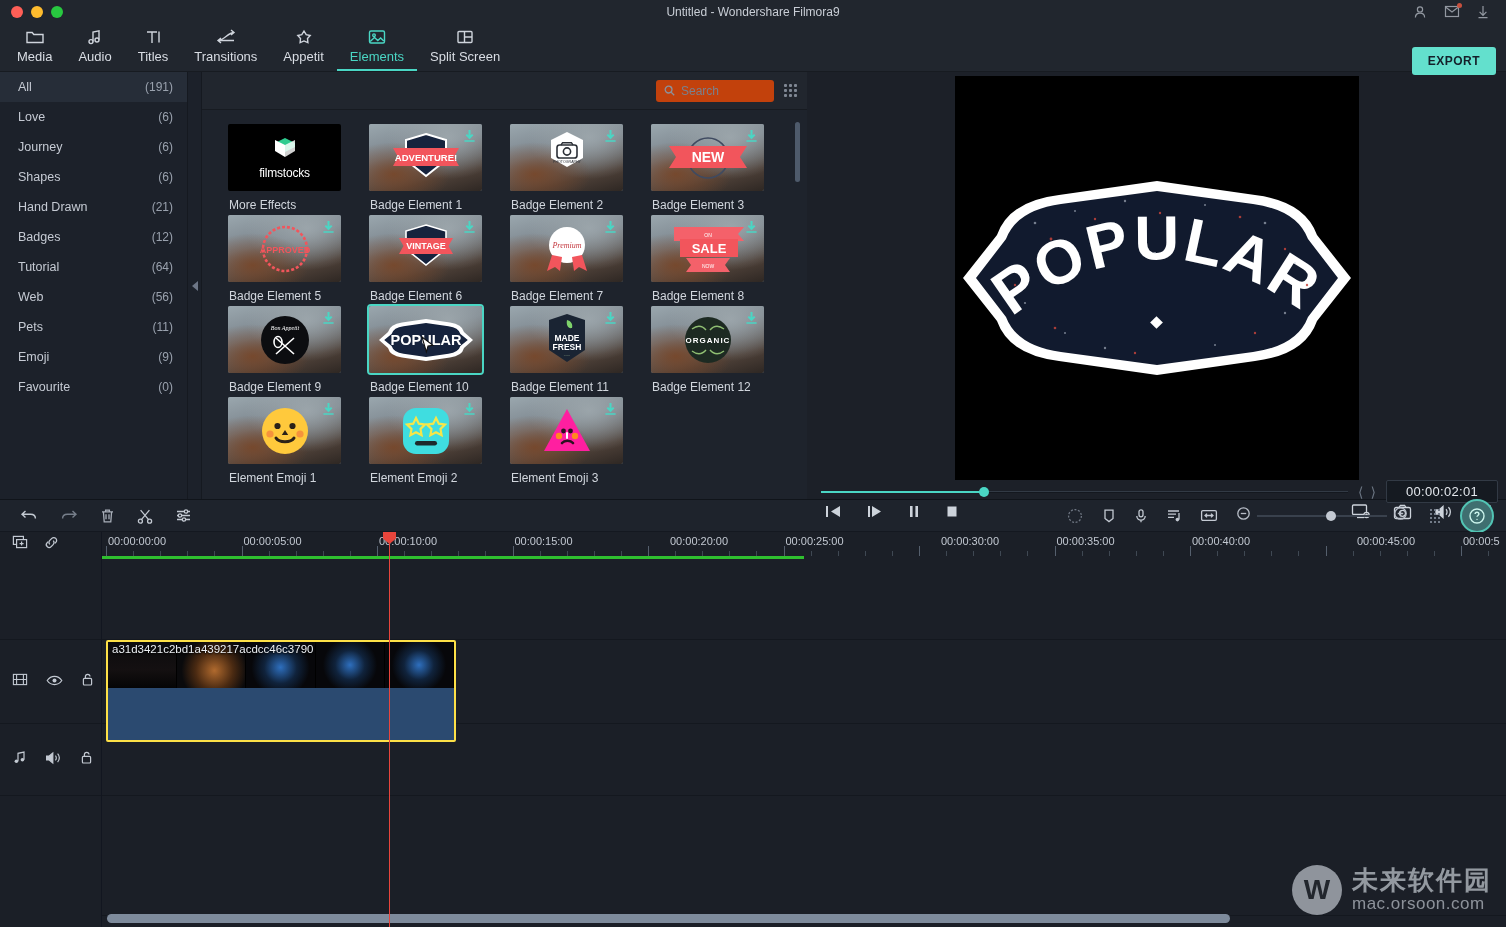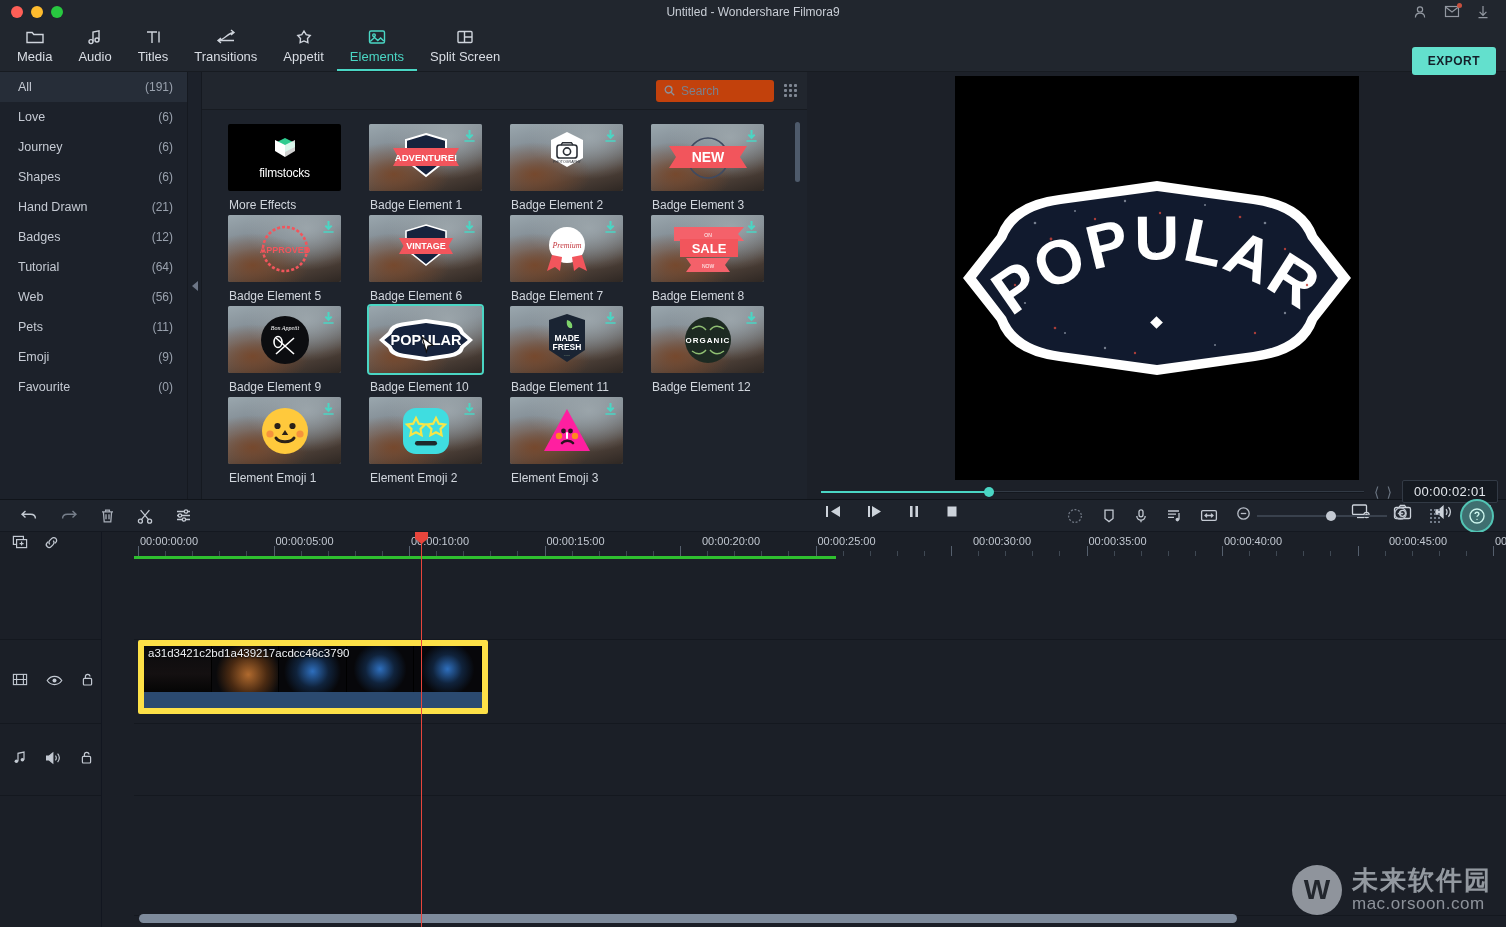--- a/index.html
+++ b/index.html
@@ -194,21 +194,21 @@
   .seek .track { position: absolute; left: 0; right: 0; height: 2px; background: #323a45; }
   .seek .fill { position: absolute; left: 0; width: 31%; height: 2px; background: #4ad6c4; }
   .seek .knob {
     position: absolute; left: 31%; width: 10px; height: 10px;
     border-radius: 50%; background: #4ad6c4; transform: translateX(-50%);
     cursor: pointer;
   }
   .brackets { display: flex; gap: 7px; color: #6b7582; font-size: 14px; }
   .tc {
     background: #151a21; border: 1px solid #323a45; border-radius: 2px;
-    color: #e3e7ec; font-size: 13px; padding: 3px 11px;
+    color: #e3e7ec; font-size: 13px; padding: 3px 19px;
     font-family: "Liberation Sans", sans-serif; letter-spacing: .3px;
   }
   .transportbar {
     height: 40px; display: flex; align-items: center;
     padding: 0 14px 0 18px;
   }
   .tleft { display: flex; gap: 24px; align-items: center; }
   .tright { margin-left: auto; display: flex; gap: 22px; align-items: center; }
   .tbtn { cursor: pointer; display: flex; align-items: center; }
 
@@ -246,21 +246,21 @@
     padding-left: 12px;
   }
   .trk-head {
     display: flex; align-items: center; gap: 18px;
     padding-left: 12px; border-bottom: 1px solid #14181f;
   }
   .trk-head.v { height: 84px; }
   .trk-head.empty { height: 84px; border-bottom: 1px solid #14181f; }
   .trk-head.a { height: 72px; }
 
-  .tl-right { flex: 1; position: relative; overflow: hidden; background: #1b1f27; margin-left: 32px; }
+  .tl-right { flex: 1; position: relative; overflow: hidden; background: #1b1f27; }
   .ruler { height: 24px; position: relative; background: #1b1f27; }
   .ruler .lbl {
     position: absolute; top: 3px; font-size: 11px; color: #c2c8d1;
     white-space: nowrap;
   }
   .ruler .majortick {
     position: absolute; top: 14px; width: 1px; height: 10px; background: #555f6d;
   }
   .ruler .minortick {
     position: absolute; top: 19px; width: 1px; height: 5px; background: #3f4853;
@@ -270,22 +270,22 @@
     background: #2fbf2f;
   }
   .tracks { position: absolute; top: 27px; left: 0; right: 0; bottom: 0; }
   .track { border-bottom: 1px solid #14181f; position: relative; }
   .track.t1 { height: 81px; }
   .track.t2 { height: 84px; }
   .track.t3 { height: 72px; }
   .track.t4 { height: 120px; }
 
   .clip {
-    position: absolute; top: 0; height: 74px;
-    border: 6px solid #fde047; border-radius: 2px; overflow: hidden;
+    position: absolute; top: 0; height: 102px;
+    border: 2px solid #fde047; border-radius: 2px; overflow: hidden;
     background: #2b4a70; cursor: pointer;
   }
   .clip .film {
     height: 46px; background: #0a0a0c; position: relative; overflow: hidden;
     display: flex;
   }
   .clip .film .fr {
     flex: 1; position: relative; border-right: 1px solid #000;
     background: linear-gradient(180deg,#0b0b0d 0%, #141011 60%, #050505 100%);
   }

